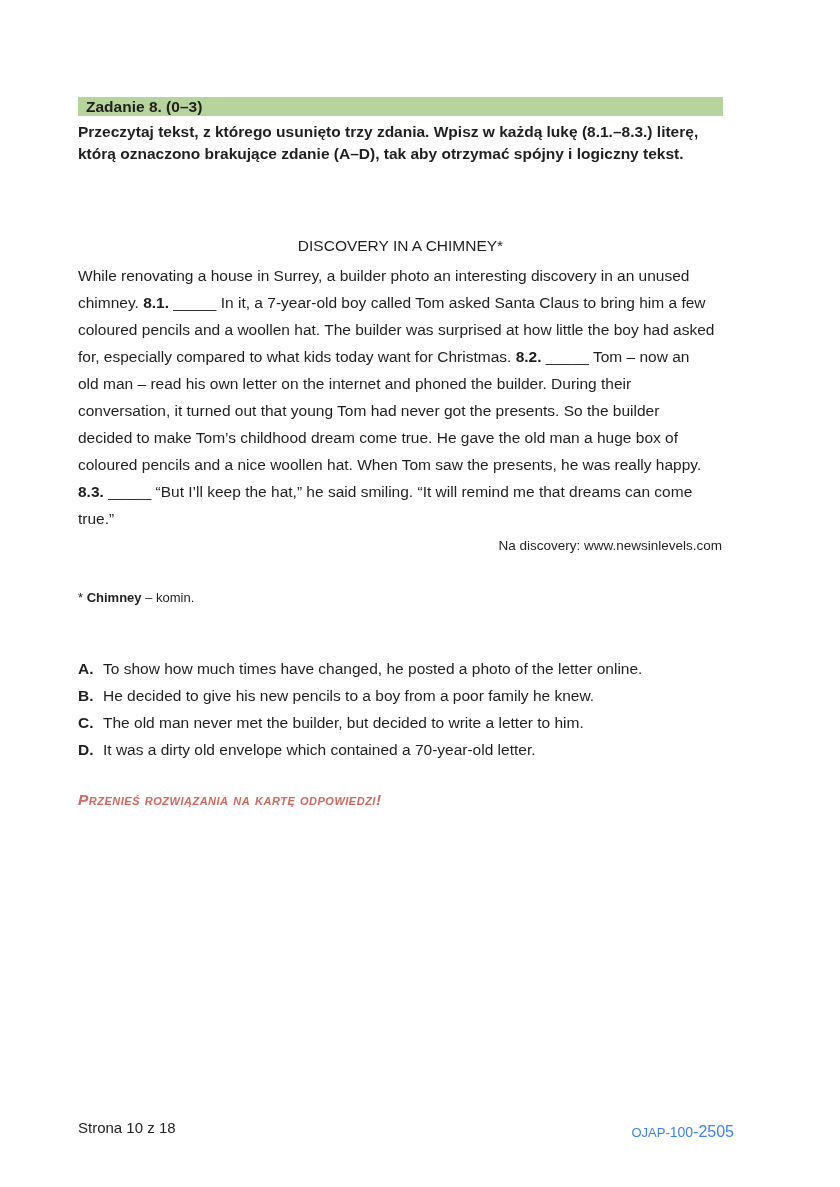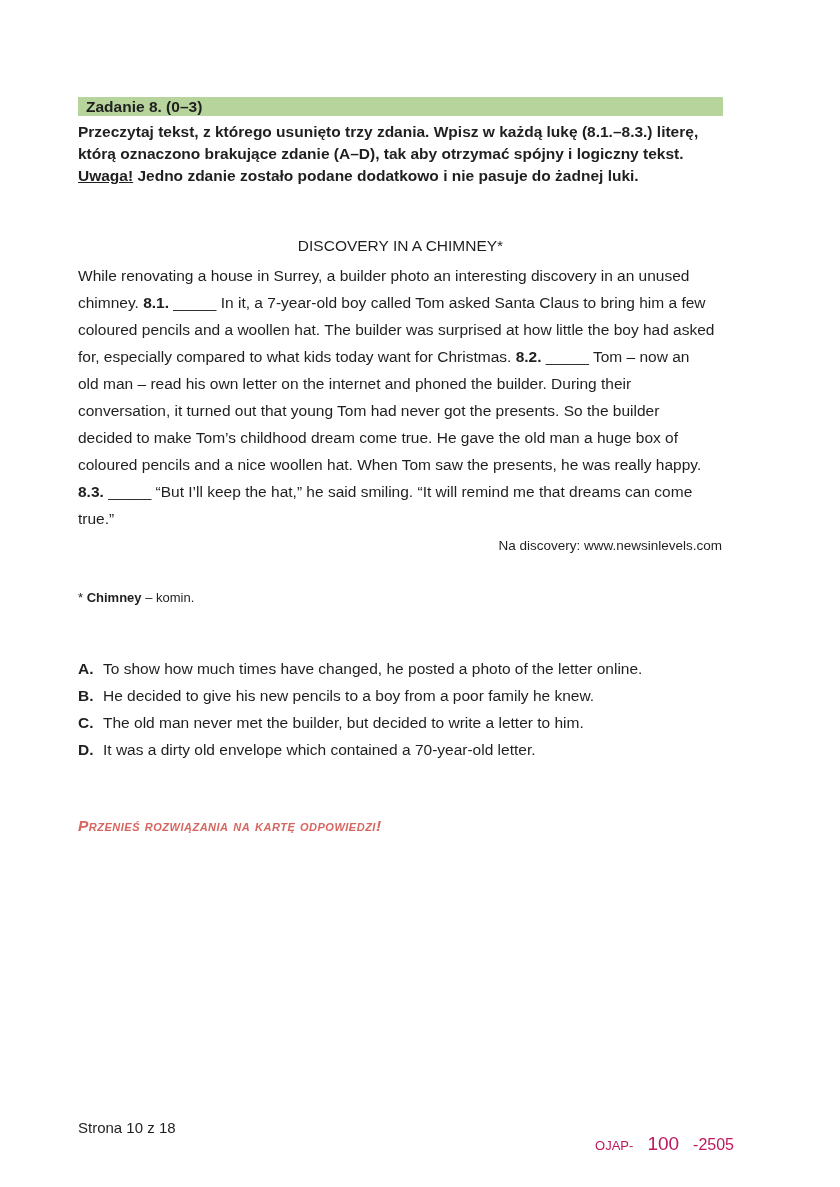--- a/index.html
+++ b/index.html
@@ -48,54 +48,52 @@
   }
   .options{
     position:absolute;left:78px;top:655px;width:660px;
     font-size:15.5px;line-height:27px;
   }
   .option-row{display:flex;}
   .option-letter{font-weight:bold;width:25px;flex:none;}
   .option-text{flex:1;white-space:nowrap;}
 
   .transfer{
-    position:absolute;left:78px;top:817px;width:644px;
+    position:absolute;left:78px;top:791px;width:644px;
     font-size:15.5px;font-weight:bold;font-style:italic;
     font-variant:small-caps;letter-spacing:0.5px;
     color:var(--transfer-color);
   }
 
   .footer{
     position:absolute;left:78px;top:1117px;width:644px;height:22px;
     font-size:15px;
   }
   .page-num{display:block;text-align:left;line-height:22px;}
   .sheet-code{
-    position:absolute;right:-12px;top:16px;height:22px;
+    position:absolute;right:-12px;top:4px;height:22px;
     display:inline-flex;align-items:baseline;line-height:22px;
-    color:#be185d;
-    gap:14px;
+    color:#3b82f6;
   }
   .code-prefix{font-size:13px;}
-  .code-mid{font-size:19px;}
+  .code-mid{font-size:14px;}
   .code-suffix{font-size:16px;}
 </style>
 </head>
 <body>
 
 <div class="page">
 
   <div class="task-header">
     <span>Zadanie 8. (0–3)</span>
   </div>
 
   <div class="instructions">
     <div class="line"><span>Przeczytaj tekst, z którego usunięto trzy zdania. Wpisz w każdą lukę (8.1.–8.3.) literę,</span></div>
     <div class="line"><span>którą oznaczono brakujące zdanie (A–D), tak aby otrzymać spójny i logiczny tekst.</span></div>
-    <div class="line"><span class="u">Uwaga!</span><span> Jedno zdanie zostało podane dodatkowo i nie pasuje do żadnej luki.</span></div>
   </div>
 
   <div class="reading-title">DISCOVERY IN A CHIMNEY*</div>
 
   <div class="paragraph">
     <div class="line"><span>While renovating a house in Surrey, a builder photo an interesting discovery in an unused</span></div>
     <div class="line"><span>chimney. </span><span class="b">8.1.</span><span> _____ In it, a 7-year-old boy called Tom asked Santa Claus to bring him a few</span></div>
     <div class="line"><span>coloured pencils and a woollen hat. The builder was surprised at how little the boy had asked</span></div>
     <div class="line"><span>for, especially compared to what kids today want for Christmas. </span><span class="b">8.2.</span><span> _____ Tom – now an</span></div>
     <div class="line"><span>old man – read his own letter on the internet and phoned the builder. During their</span></div>

